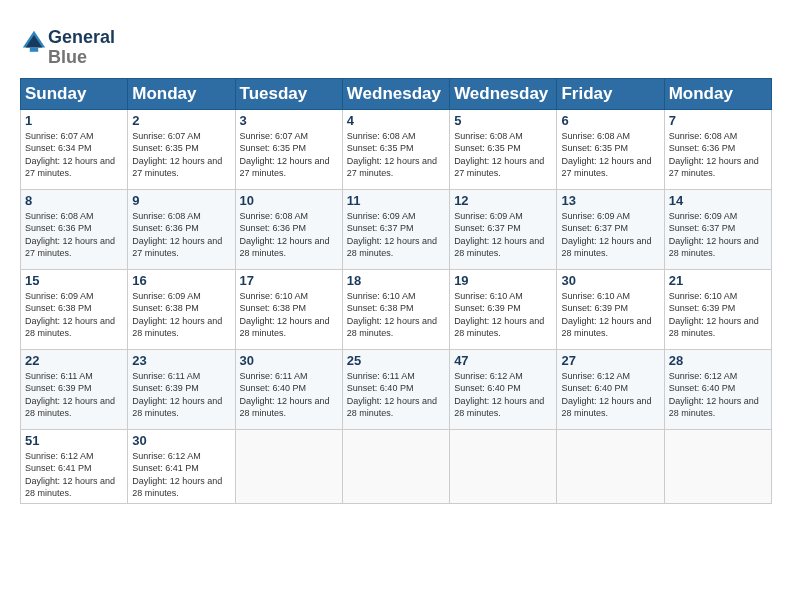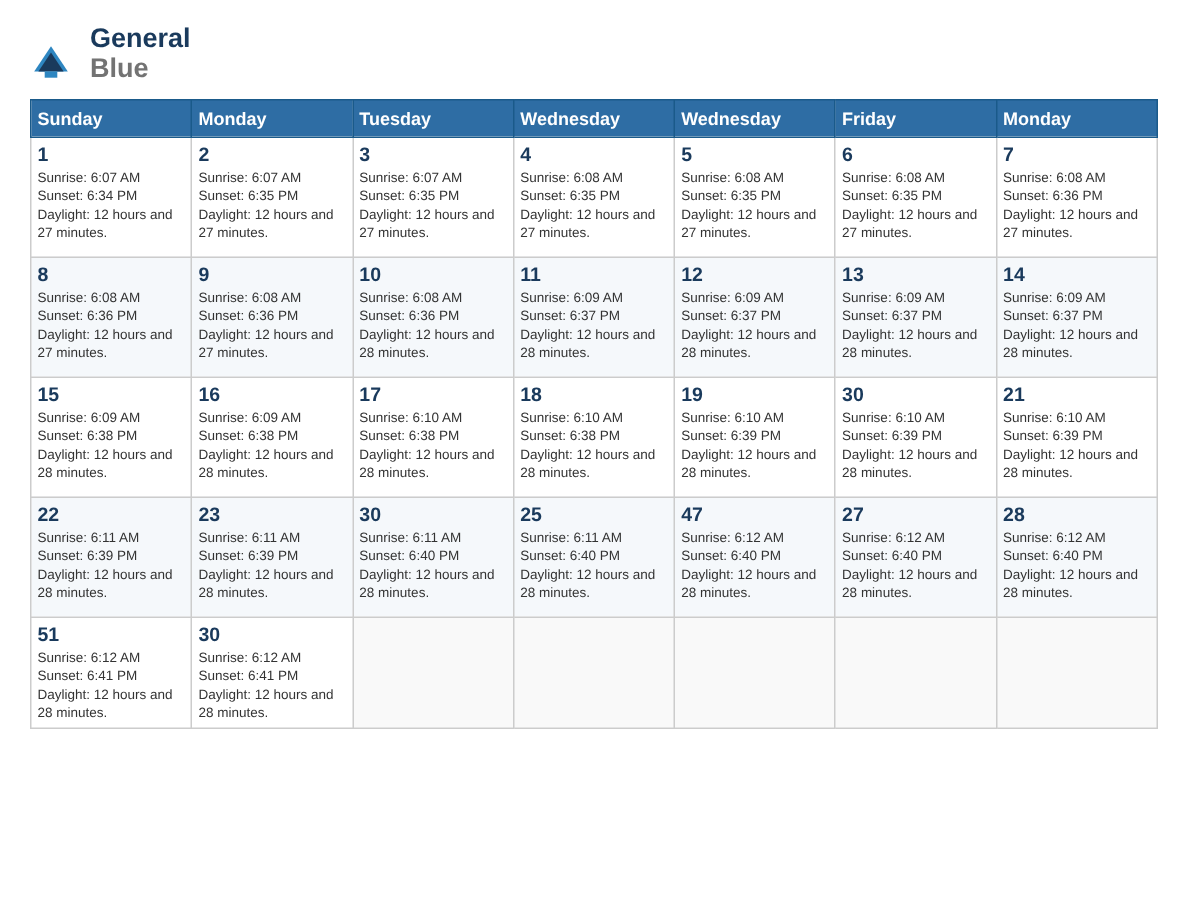--- a/index.html
+++ b/index.html
@@ -17,22 +17,23 @@
       padding: 16px 20px 10px 20px;
     }
     .header {
       display: flex;
       justify-content: space-between;
       align-items: flex-start;
       margin-bottom: 10px;
     }
     .logo {
       display: flex;
-      align-items: flex-end;
-      gap: 12px;
+      align-items: flex-start;
+      gap: 0;
+      margin-top: 12px;
     }
     .logo-text {
       font-size: 18px;
       font-weight: bold;
       color: #1a3a5c;
       line-height: 1.1;
     }
     .logo-icon {
       width: 28px;
       height: 28px;
@@ -50,21 +51,21 @@
       color: #555;
     }
     .calendar-table {
       width: 100%;
       border-collapse: collapse;
       table-layout: fixed;
     }
     .calendar-table th {
       background: #2e6da4;
       color: #fff;
-      font-size: 12px;
+      font-size: 17px;
       font-weight: bold;
       padding: 5px 4px;
       text-align: left;
       border: 1px solid #1a5a8a;
     }
     .calendar-table td {
       border: 1px solid #ccc;
       vertical-align: top;
       padding: 3px 4px;
       font-size: 9.5px;

